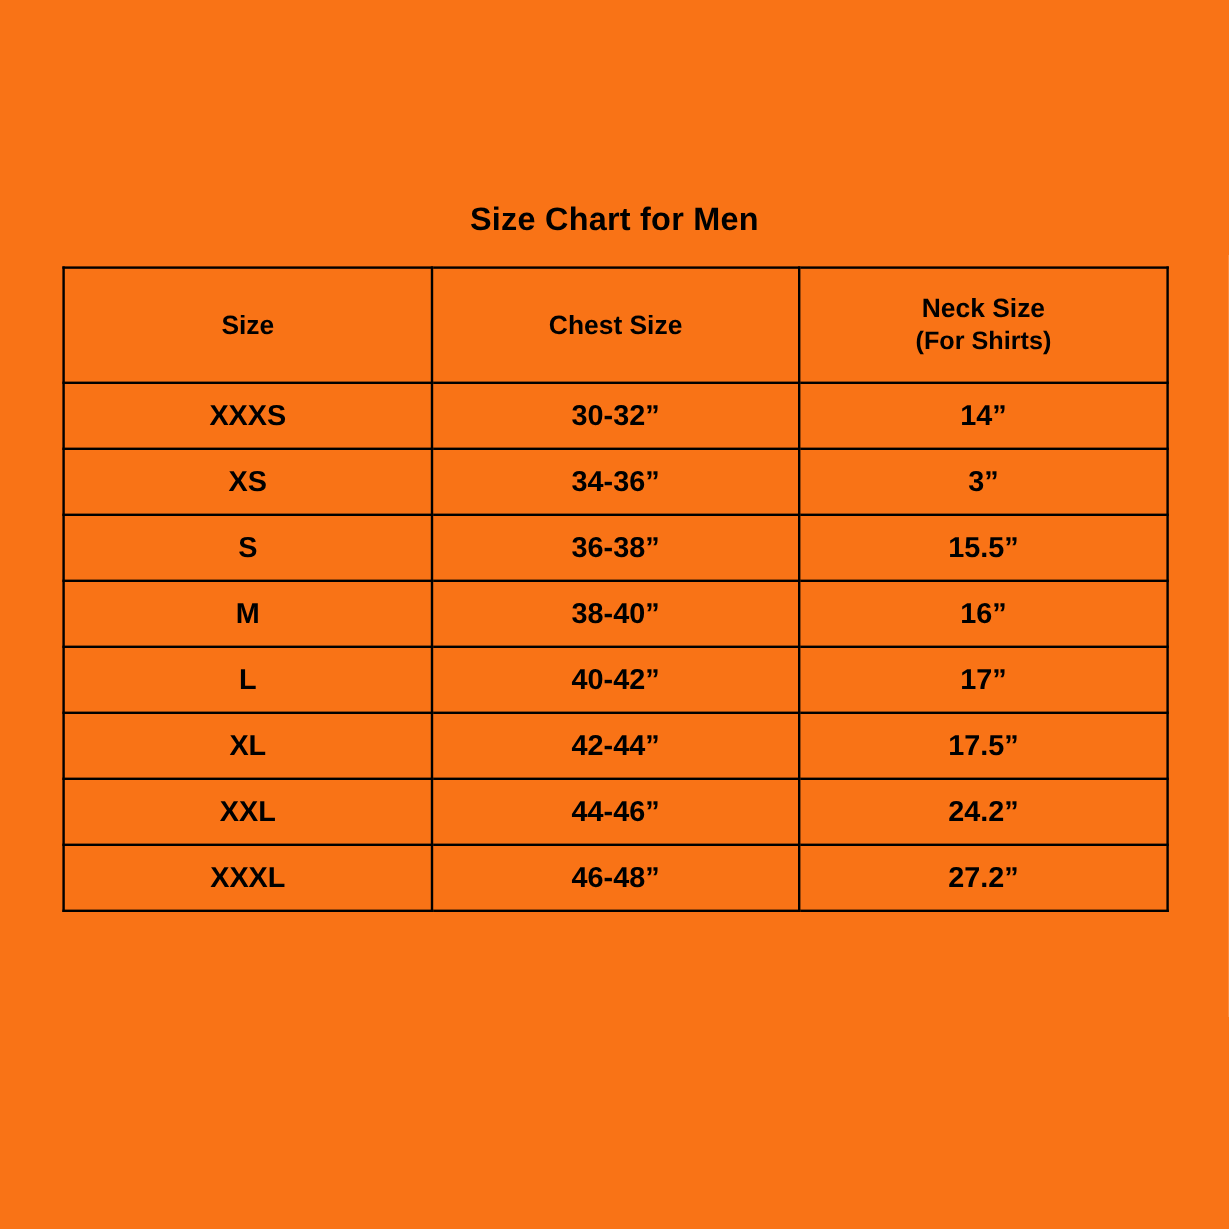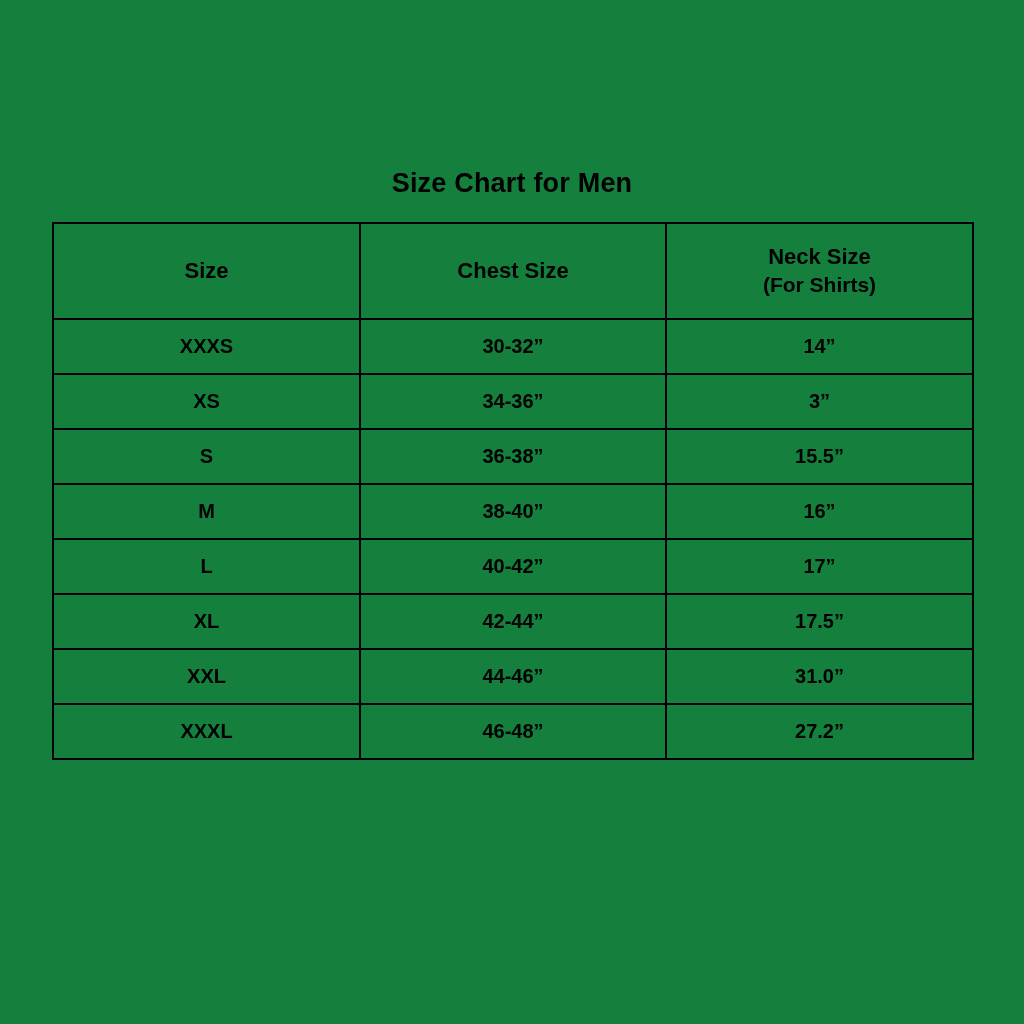--- a/index.html
+++ b/index.html
@@ -14,21 +14,21 @@
     color: #000000;
     position: relative;
     overflow: hidden;
   }
   .page {
     position: absolute;
     left: 0;
     top: 0;
     width: 1024px;
     height: 1024px;
-    background: #15803d;
+    background: #f97316;
   }
   .chart-title {
     position: absolute;
     left: 0;
     top: 168px;
     width: 1024px;
     text-align: center;
     font-size: 27px;
     font-weight: bold;
     letter-spacing: 0.2px;
@@ -51,21 +51,21 @@
     color: #000000;
     padding: 0;
   }
   table.size-table thead th {
     height: 94px;
     font-size: 22px;
     line-height: 1.28;
   }
   table.size-table tbody td {
     height: 53px;
-    font-size: 20px;
+    font-size: 24px;
   }
   col.c1 { width: 307px; }
   col.c2 { width: 306px; }
   col.c3 { width: 307px; }
   .hdr-sub {
     display: block;
     font-size: 21px;
     font-weight: bold;
   }
 </style>
@@ -123,21 +123,21 @@
         <td>17”</td>
       </tr>
       <tr>
         <td>XL</td>
         <td>42-44”</td>
         <td>17.5”</td>
       </tr>
       <tr>
         <td>XXL</td>
         <td>44-46”</td>
-        <td>31.0”</td>
+        <td>24.2”</td>
       </tr>
       <tr>
         <td>XXXL</td>
         <td>46-48”</td>
         <td>27.2”</td>
       </tr>
     </tbody>
   </table>
 
 </div>

